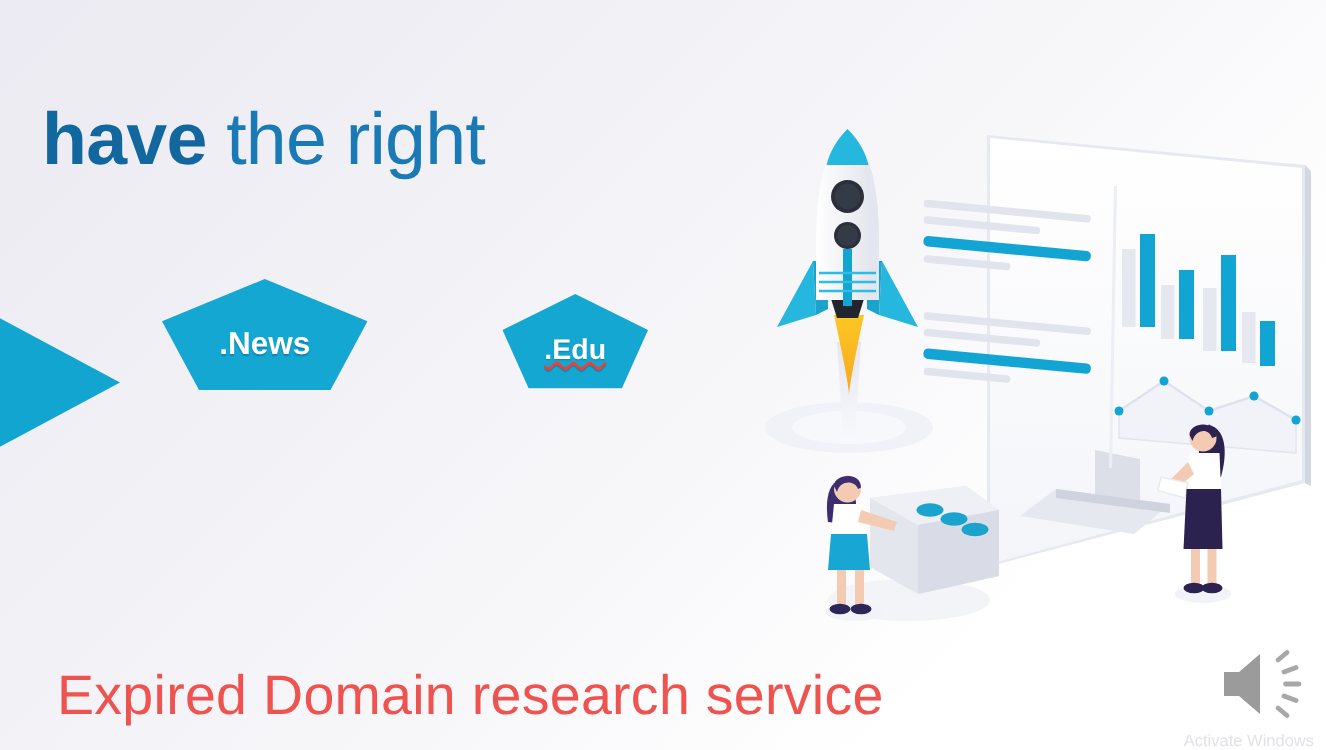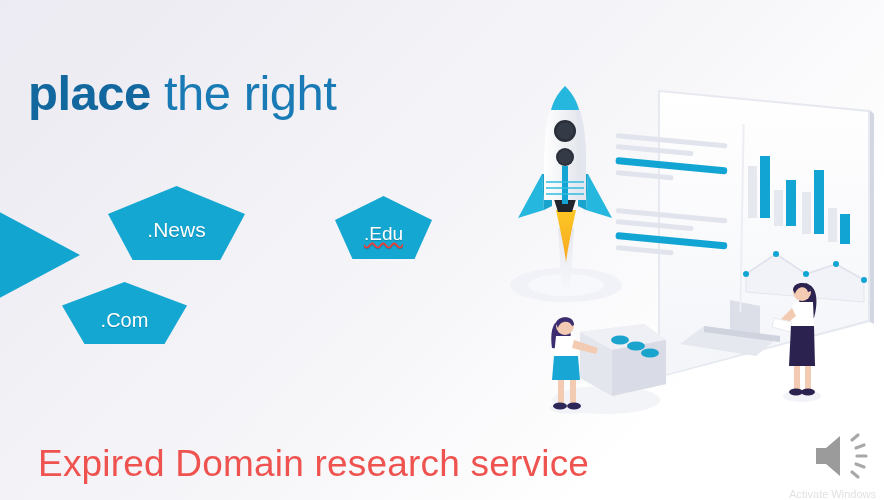--- a/index.html
+++ b/index.html
@@ -33,21 +33,21 @@
     position:absolute;z-index:5;
     display:flex;align-items:center;justify-content:center;
   }
   .pent .shape{
     position:absolute;inset:0;
     background:#14a7d2;
     clip-path:polygon(50% 0%,100% 38%,82% 100%,18% 100%,0% 38%);
     filter:drop-shadow(1.5px 2px 0.5px rgba(0,90,120,.45));
   }
   .pent .lbl{
-    position:relative;z-index:2;color:#ffffff;font-weight:400;
+    position:relative;z-index:2;color:#ffffff;font-weight:700;
     text-shadow:0 1px 1px rgba(0,70,95,.35);white-space:nowrap;
   }
   .pent .lbl.misspell{
     text-decoration:underline wavy #e8413c;
     text-underline-offset:2px;
     text-decoration-thickness:1.5px;
   }
   
   #pent-news{left:108px;top:186px;width:137px;height:74px;}
   #pent-news .lbl{font-size:21px;margin-top:14px;}
@@ -78,37 +78,33 @@
 </style>
 </head>
 <body>
 
 <div id="slide">
 
   <div class="left-triangle"></div>
 
   <div class="headline">
     <br>
-    <b>place</b><span> the right</span><br>
+    <b>have</b><span> the right</span><br>
   </div>
 
   <div class="pent" id="pent-news">
     <div class="shape"></div>
     <span class="lbl">.News</span>
   </div>
 
   <div class="pent" id="pent-edu">
     <div class="shape"></div>
     <span class="lbl misspell">.Edu</span>
   </div>
 
-  <div class="pent" id="pent-com">
-    <div class="shape"></div>
-    <span class="lbl">.Com</span>
-  </div>
 
 
 
 
   <svg class="illu" viewBox="0 0 376 350">
     <defs>
       <linearGradient id="gScreen" x1="0" y1="0" x2="0" y2="1">
         <stop offset="0" stop-color="#ffffff"></stop>
           <stop offset="1" stop-color="#f4f5f9"></stop>
       </linearGradient>

